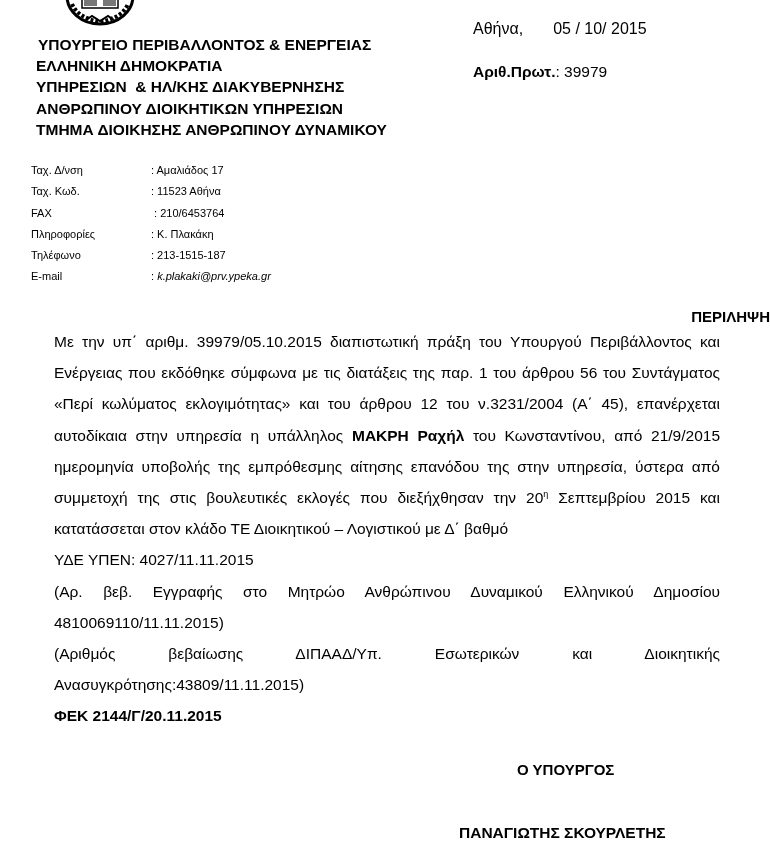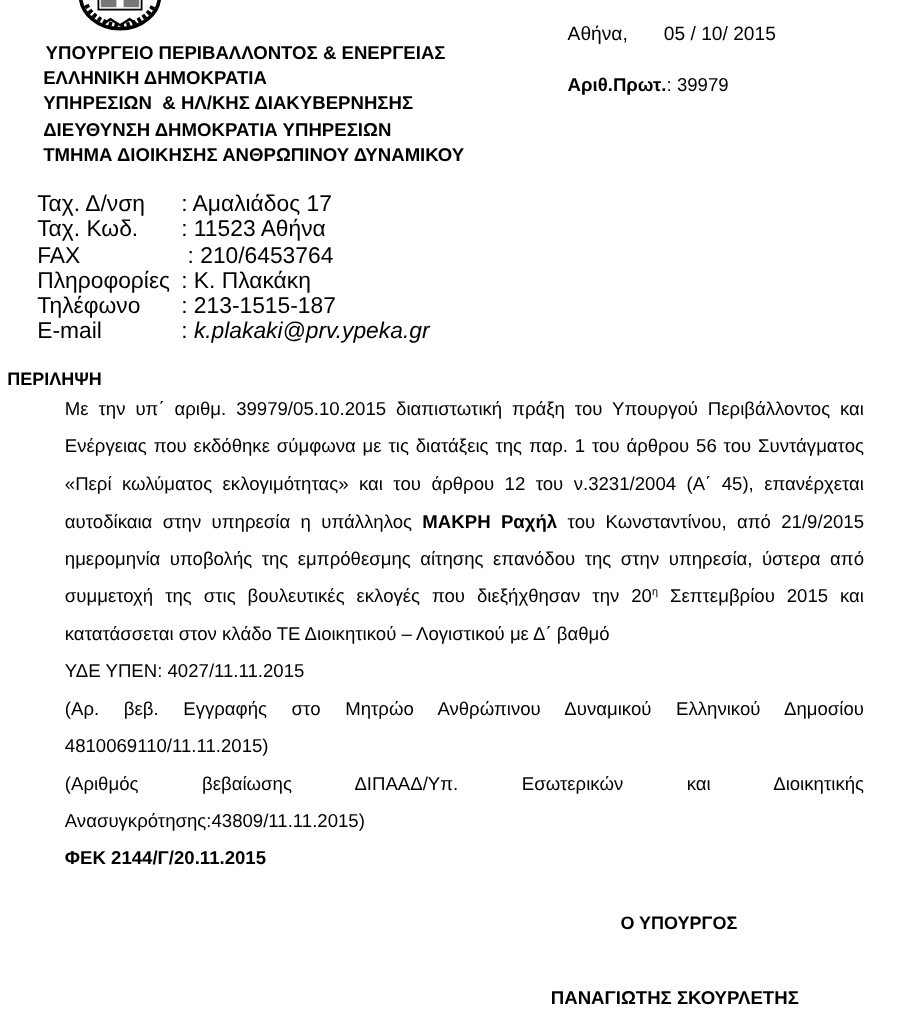--- a/index.html
+++ b/index.html
@@ -1,29 +1,29 @@
 <!DOCTYPE html>
 <html><head>
 <meta charset="utf-8">
 <style>
   html, body { margin:0; padding:0; background:#ffffff; }
   body { width:770px; height:848px; position:relative; overflow:hidden; color:#000; font-family:"Liberation Sans", sans-serif; }
   .abs { position:absolute; }
   .emblem { left:64px; top:-18px; width:72px; height:44px; }
   .hdr { left:36px; top:34px; font-weight:bold; font-size:15.5px; line-height:21.2px; white-space:nowrap; }
   .hdr div:first-child { padding-left:2px; }
-  .contact { left:31px; top:160px; font-size:19px; line-height:21.3px; white-space:nowrap; }
+  .contact { left:31px; top:160px; font-size:11px; line-height:21.3px; white-space:nowrap; }
   .crow { display:flex; }
   .clabel { width:120px; }
   .cval.email { font-weight:normal; font-style:italic; }
   .date { left:473px; top:20px; font-size:16px; white-space:nowrap; }
   .date .dv { margin-left:30px; }
   .protno { left:473px; top:63px; font-size:15.5px; white-space:nowrap; }
   .protno b { font-weight:bold; }
-  .title { left:0; width:770px; top:308px; text-align:left; font-weight:bold; font-size:15px; padding-left:6px; box-sizing:border-box; }
+  .title { left:0; width:770px; top:308px; text-align:right; font-weight:bold; font-size:15px; padding-left:20px; box-sizing:border-box; }
   .body { left:54px; top:326px; width:666px; font-size:15.5px; line-height:31.2px; }
   .body p { margin:0; text-align:justify; text-align-last:auto; }
   .body b { font-weight:bold; }
   sup { font-size:9px; vertical-align:6px; line-height:0; }
   .minister { left:517px; top:761px; font-weight:bold; font-size:15px; white-space:nowrap;text-align:center; }
   .signer { left:459px; top:824px; font-weight:bold; font-size:15.5px; white-space:nowrap; }
 </style>
 </head>
 <body>
 
@@ -35,21 +35,21 @@
     <rect x="20" y="-4" width="13" height="28" fill="#777"></rect>
     <rect x="39" y="-4" width="13" height="28" fill="#777"></rect>
     <path d="M22 38 l6 -4 l8 5 l8 -5 l6 4" fill="none" stroke="#000" stroke-width="2"></path>
   </svg>
 </div>
 
 <div class="abs hdr">
   <div>ΥΠΟΥΡΓΕΙΟ ΠΕΡΙΒΑΛΛΟΝΤΟΣ &amp; ΕΝΕΡΓΕΙΑΣ</div>
   <div>ΕΛΛΗΝΙΚΗ ΔΗΜΟΚΡΑΤΙΑ</div>
   <div style="white-space:pre">ΥΠΗΡΕΣΙΩΝ  &amp; ΗΛ/ΚΗΣ ΔΙΑΚΥΒΕΡΝΗΣΗΣ</div>
-  <div>ΔΙΕΥΘΥΝΣΗ ΔΗΜΟΚΡΑΤΙΑ ΥΠΗΡΕΣΙΩΝ</div>
+  <div>ΑΝΘΡΩΠΙΝΟΥ ΔΙΟΙΚΗΤΙΚΩΝ ΥΠΗΡΕΣΙΩΝ</div>
   <div>ΤΜΗΜΑ ΔΙΟΙΚΗΣΗΣ ΑΝΘΡΩΠΙΝΟΥ ΔΥΝΑΜΙΚΟΥ</div>
 </div>
 
 <div class="abs contact">
   <div class="crow">
     <span class="clabel">Ταχ. Δ/νση</span>
     <span class="cval">: Αμαλιάδος 17</span>
   </div>
   <div class="crow">
     <span class="clabel">Ταχ. Κωδ.</span>

